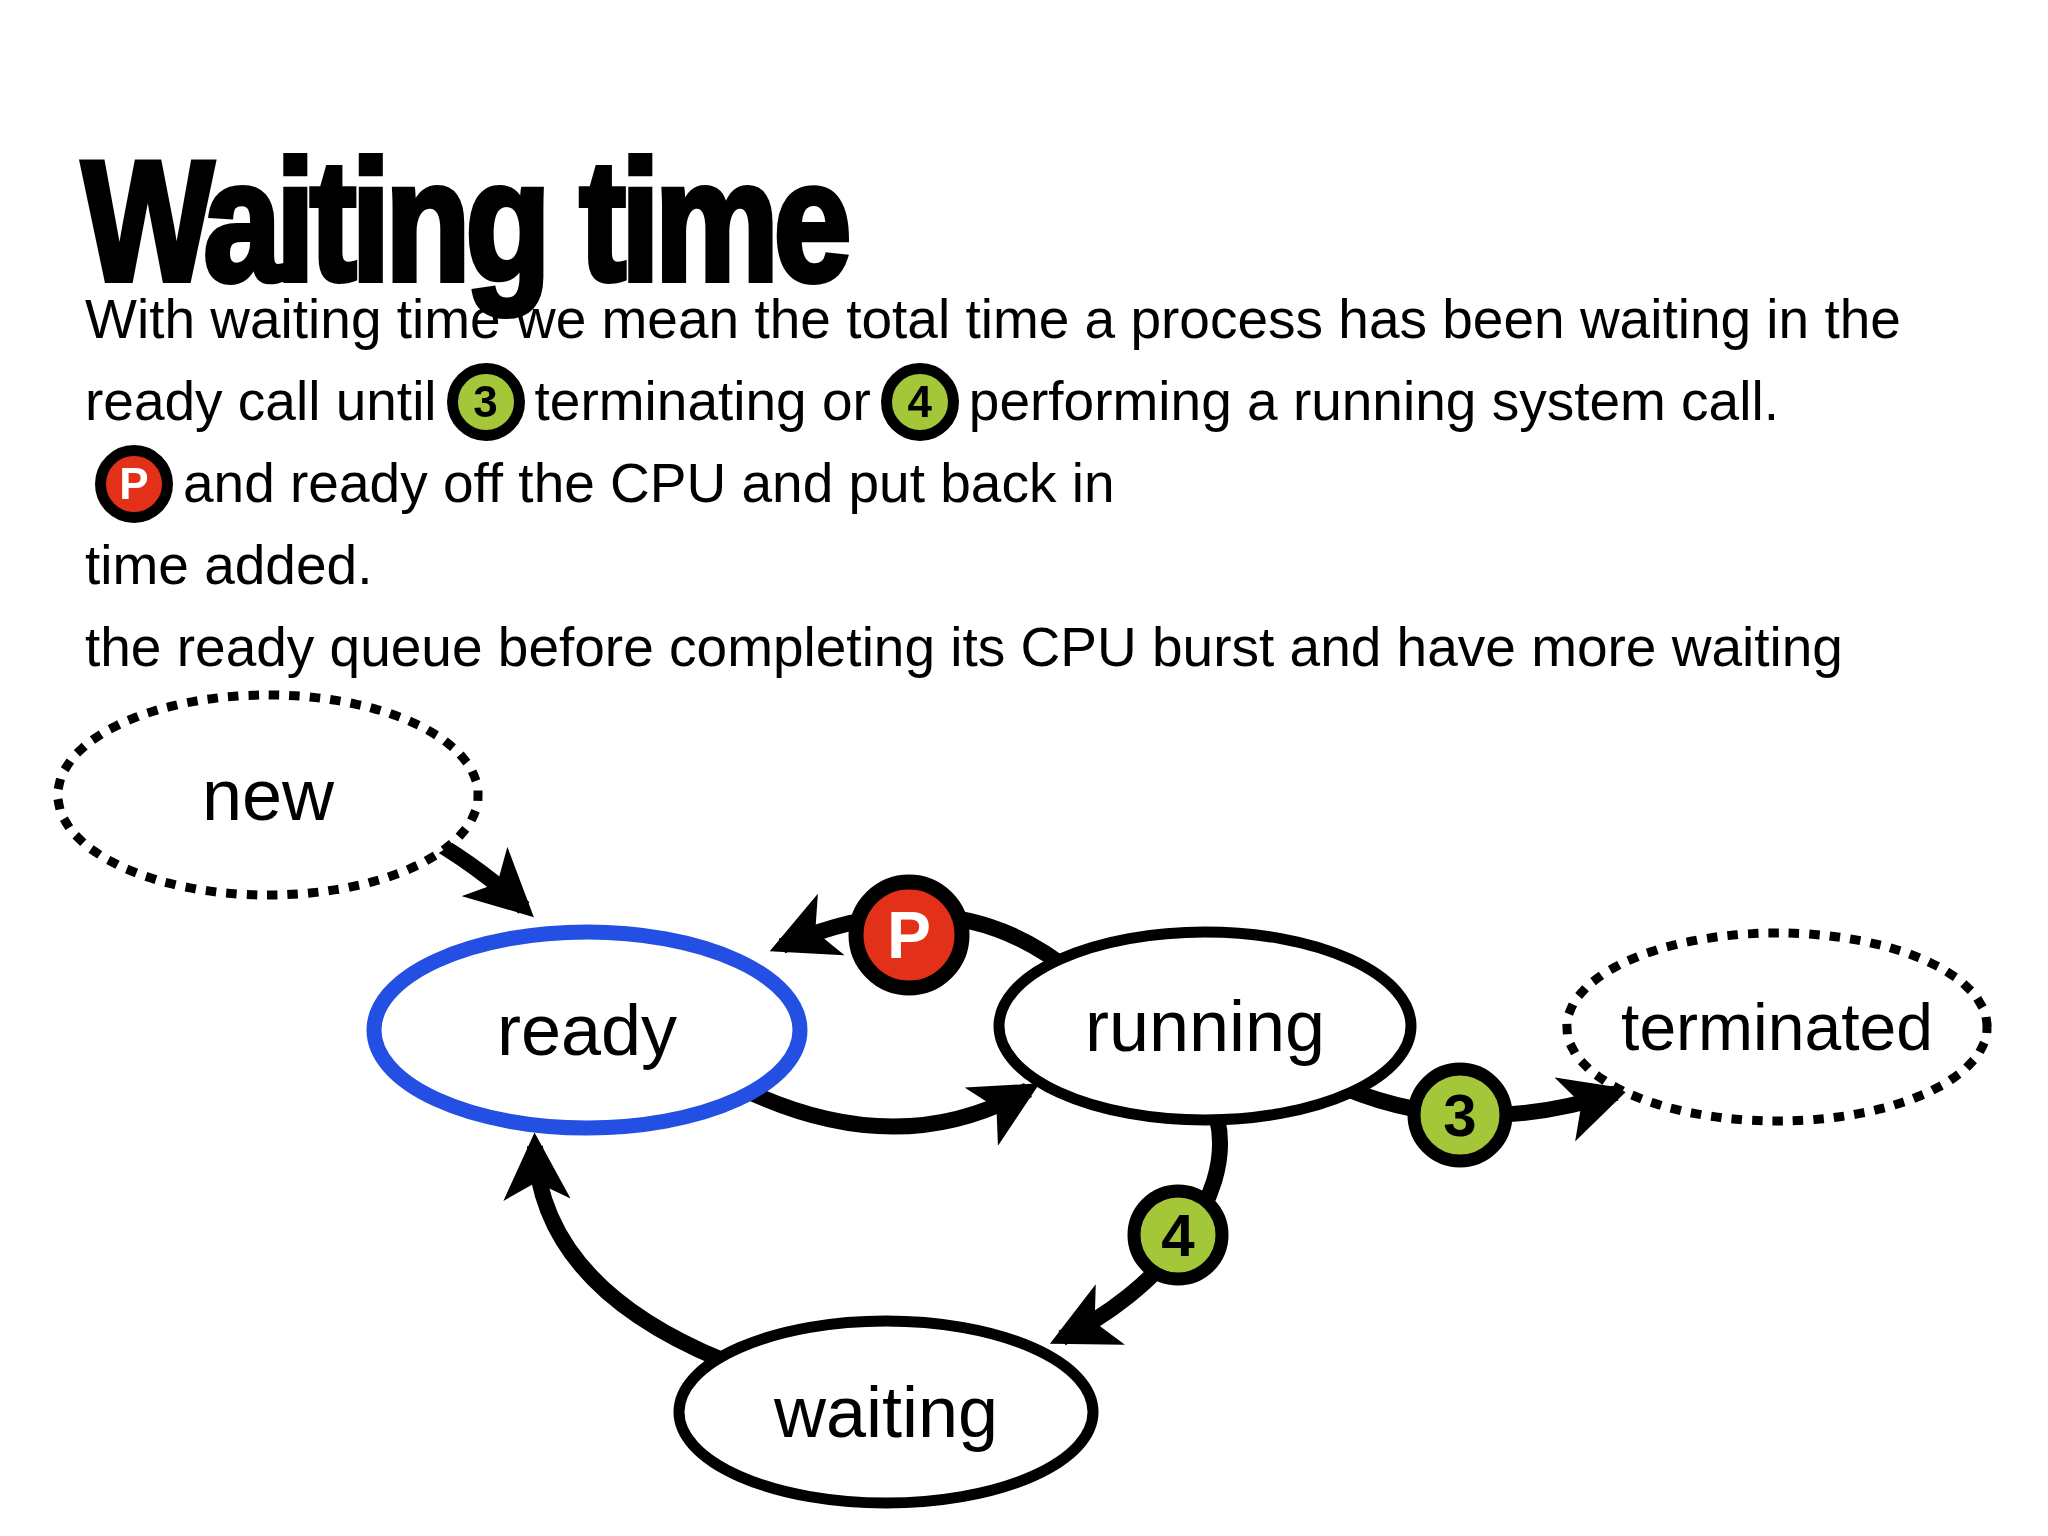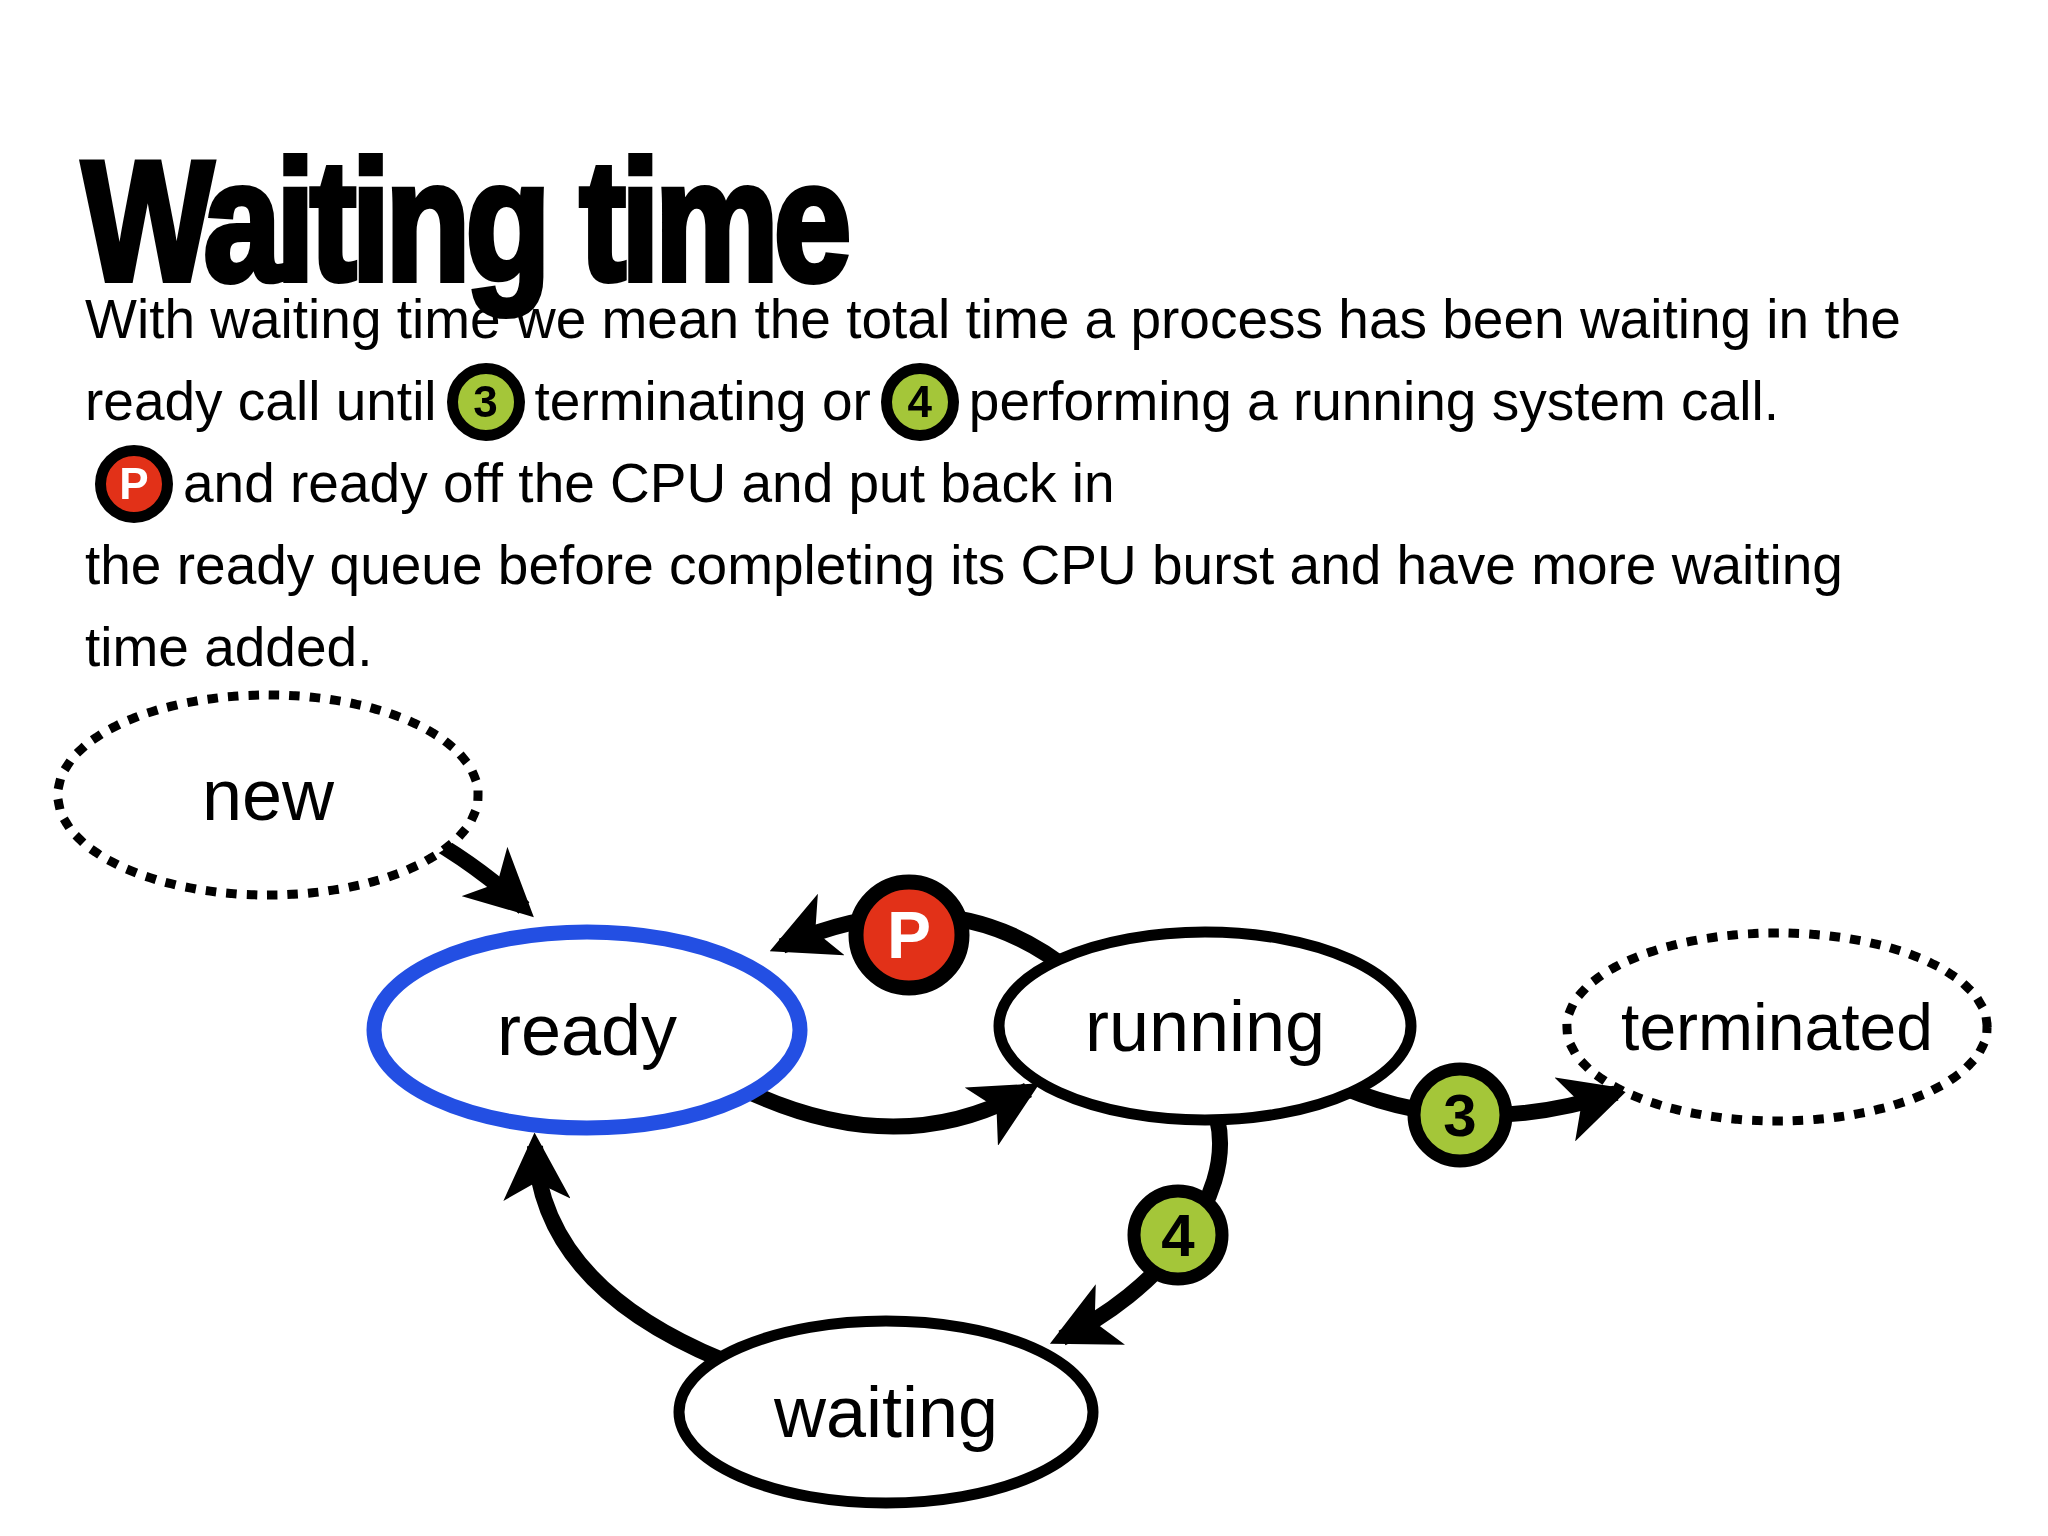--- a/index.html
+++ b/index.html
@@ -48,24 +48,24 @@
       </span><span>terminating or</span><span class="badge green" style="background:#a4c639;">
         <span>4</span>
       </span><span>performing a running system call.</span>
   </div>
   <div class="pline">
     <span class="badge red" style="background:#e23118;">
         <span>P</span>
       </span><span>and ready off the CPU and put back in</span>
   </div>
   <div class="pline">
-    <span>the ready queue before completing its CPU burst and have more waiting</span>
+    <span>time added.</span>
   </div>
   <div class="pline">
-    <span>time added.</span>
+    <span>the ready queue before completing its CPU burst and have more waiting</span>
   </div>
 </div>
 
 <svg class="diagram" viewBox="0 0 2048 1536">
   <defs>
     <marker id="ah" viewBox="0 0 10 10" refX="8" refY="5" markerWidth="4.2" markerHeight="4.2" orient="auto" markerUnits="strokeWidth">
       <path d="M0,0 L10,5 L0,10 L2.6,5 Z" fill="#000"></path>
     </marker>
   </defs>
 

